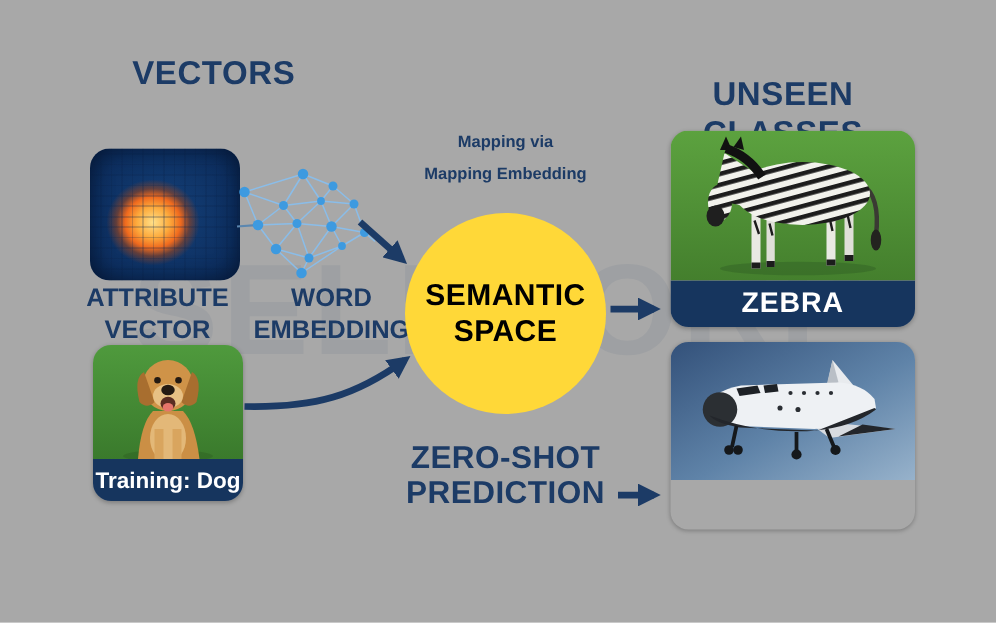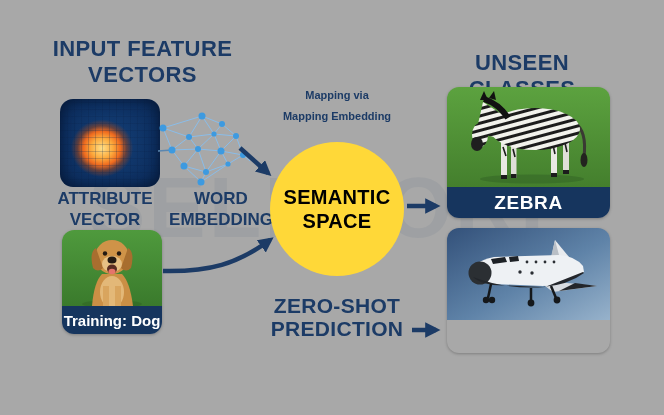--- a/index.html
+++ b/index.html
@@ -53,21 +53,20 @@
   .overlay{left:0;top:0;pointer-events:none;}
 </style>
 </head>
 <body>
 
 <div class="stage">
 
   <div class="abs watermark">SELLCORP</div>
 
   <div class="abs hdr navy left-title">
-    <div>INPUT FEATURE</div>
     <div>VECTORS</div>
   </div>
 
   <div class="abs hdr navy right-title">UNSEEN CLASSES</div>
 
   <div class="abs hdr navy mapping">
     <div>Mapping via</div>
     <div>Mapping Embedding</div>
   </div>
 

